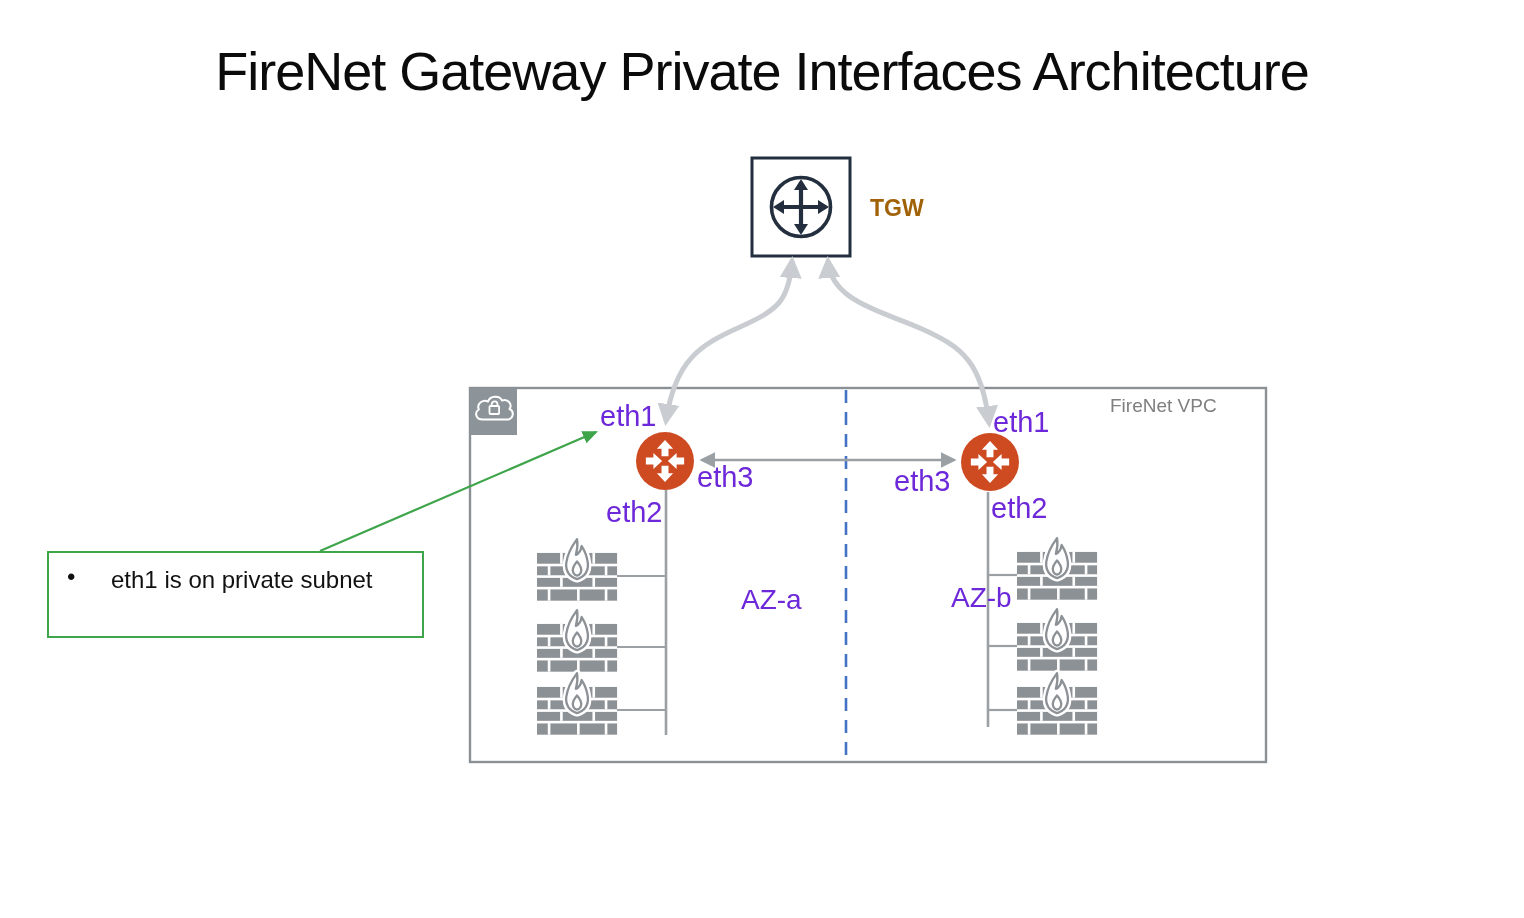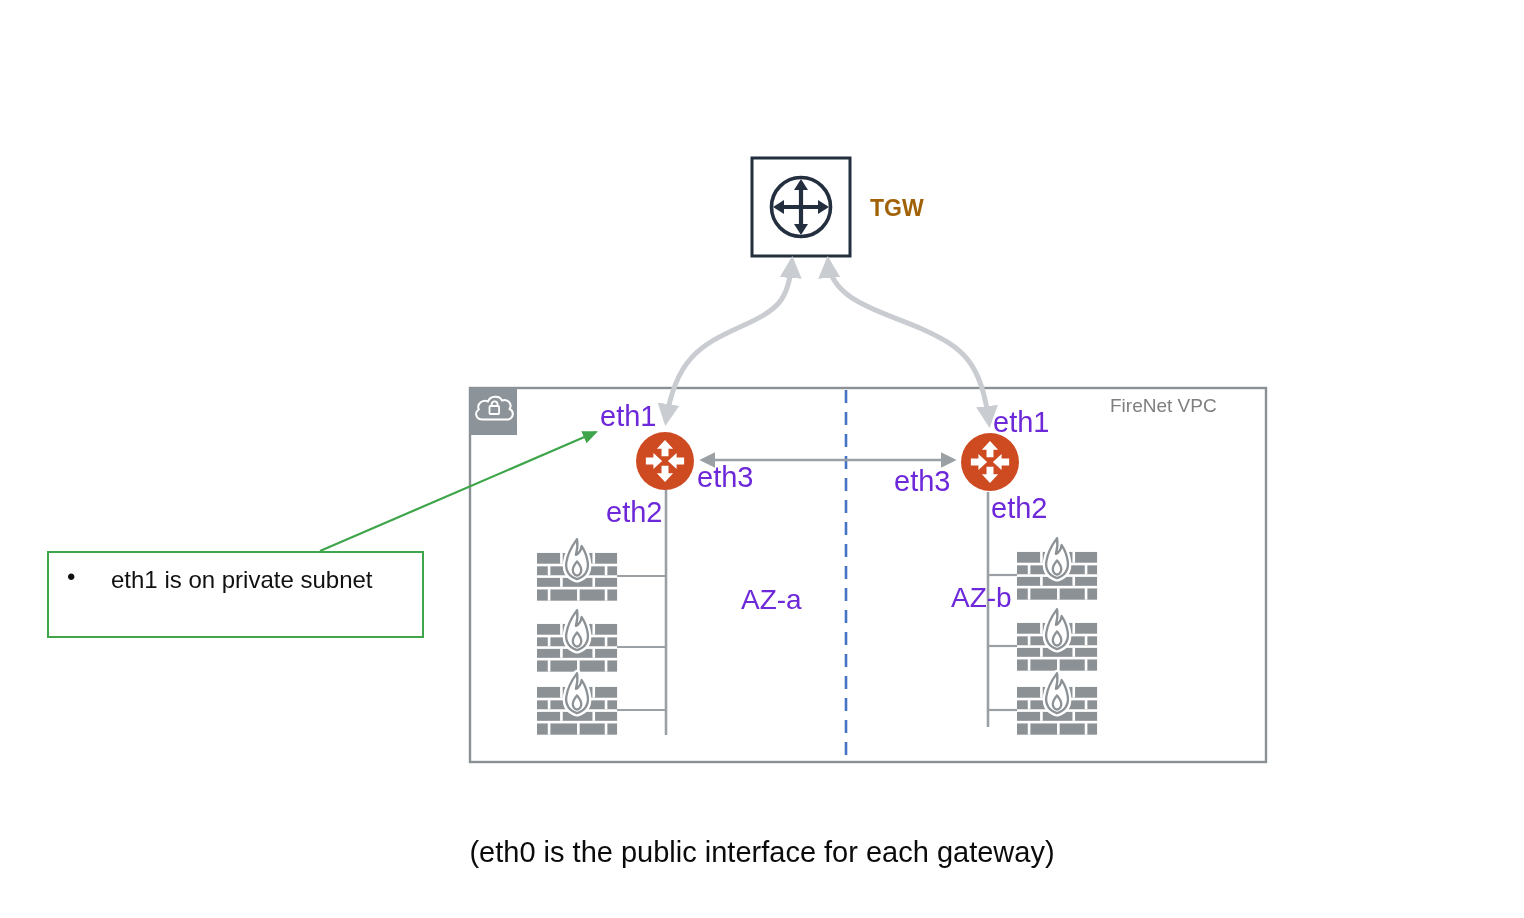--- a/index.html
+++ b/index.html
@@ -19,20 +19,21 @@
   .annotation-text{position:absolute;left:50px;top:10px;font-size:24px;line-height:33px;color:#111;margin-left:12px;}
   .annotation-text span{display:block;}
   .caption{position:absolute;left:0;top:836px;width:1524px;text-align:center;
     font-size:29px;color:#0b0b0b;}
 </style>
 </head>
 <body>
 
 <div class="canvas">
 
+  <div class="page-title">FireNet Gateway Private Interfaces Architecture</div>
 
   <svg class="overlay" width="1524" height="918" viewBox="0 0 1524 918" xmlns="http://www.w3.org/2000/svg">
     <defs>
       <marker id="ah-big" markerUnits="strokeWidth" markerWidth="4.4" markerHeight="4.4" refX="3.4" refY="2.2" orient="auto-start-reverse">
         <path d="M0 0 L4.4 2.2 L0 4.4 Z" fill="#C9CDD1"></path>
       </marker>
       <marker id="ah-gray" markerUnits="strokeWidth" markerWidth="6" markerHeight="6" refX="5" refY="3" orient="auto-start-reverse">
         <path d="M0 0 L6 3 L0 6 Z" fill="#9AA0A4"></path>
       </marker>
       <marker id="ah-green" markerUnits="strokeWidth" markerWidth="7" markerHeight="6" refX="6" refY="3" orient="auto">
@@ -135,15 +136,14 @@
   <div class="lbl az" style="left:741px;top:584px;">AZ-a</div>
   <div class="lbl az" style="left:951px;top:582px;">AZ-b</div>
 
   <div class="annotation-box">
     <span class="annotation-bullet">•</span>
     <div class="annotation-text">
       <span>eth1 is on private subnet</span>
     </div>
   </div>
 
-  <div class="caption">(eth0 is the public interface for each gateway)</div>
 
 </div>
 
 </body></html>

